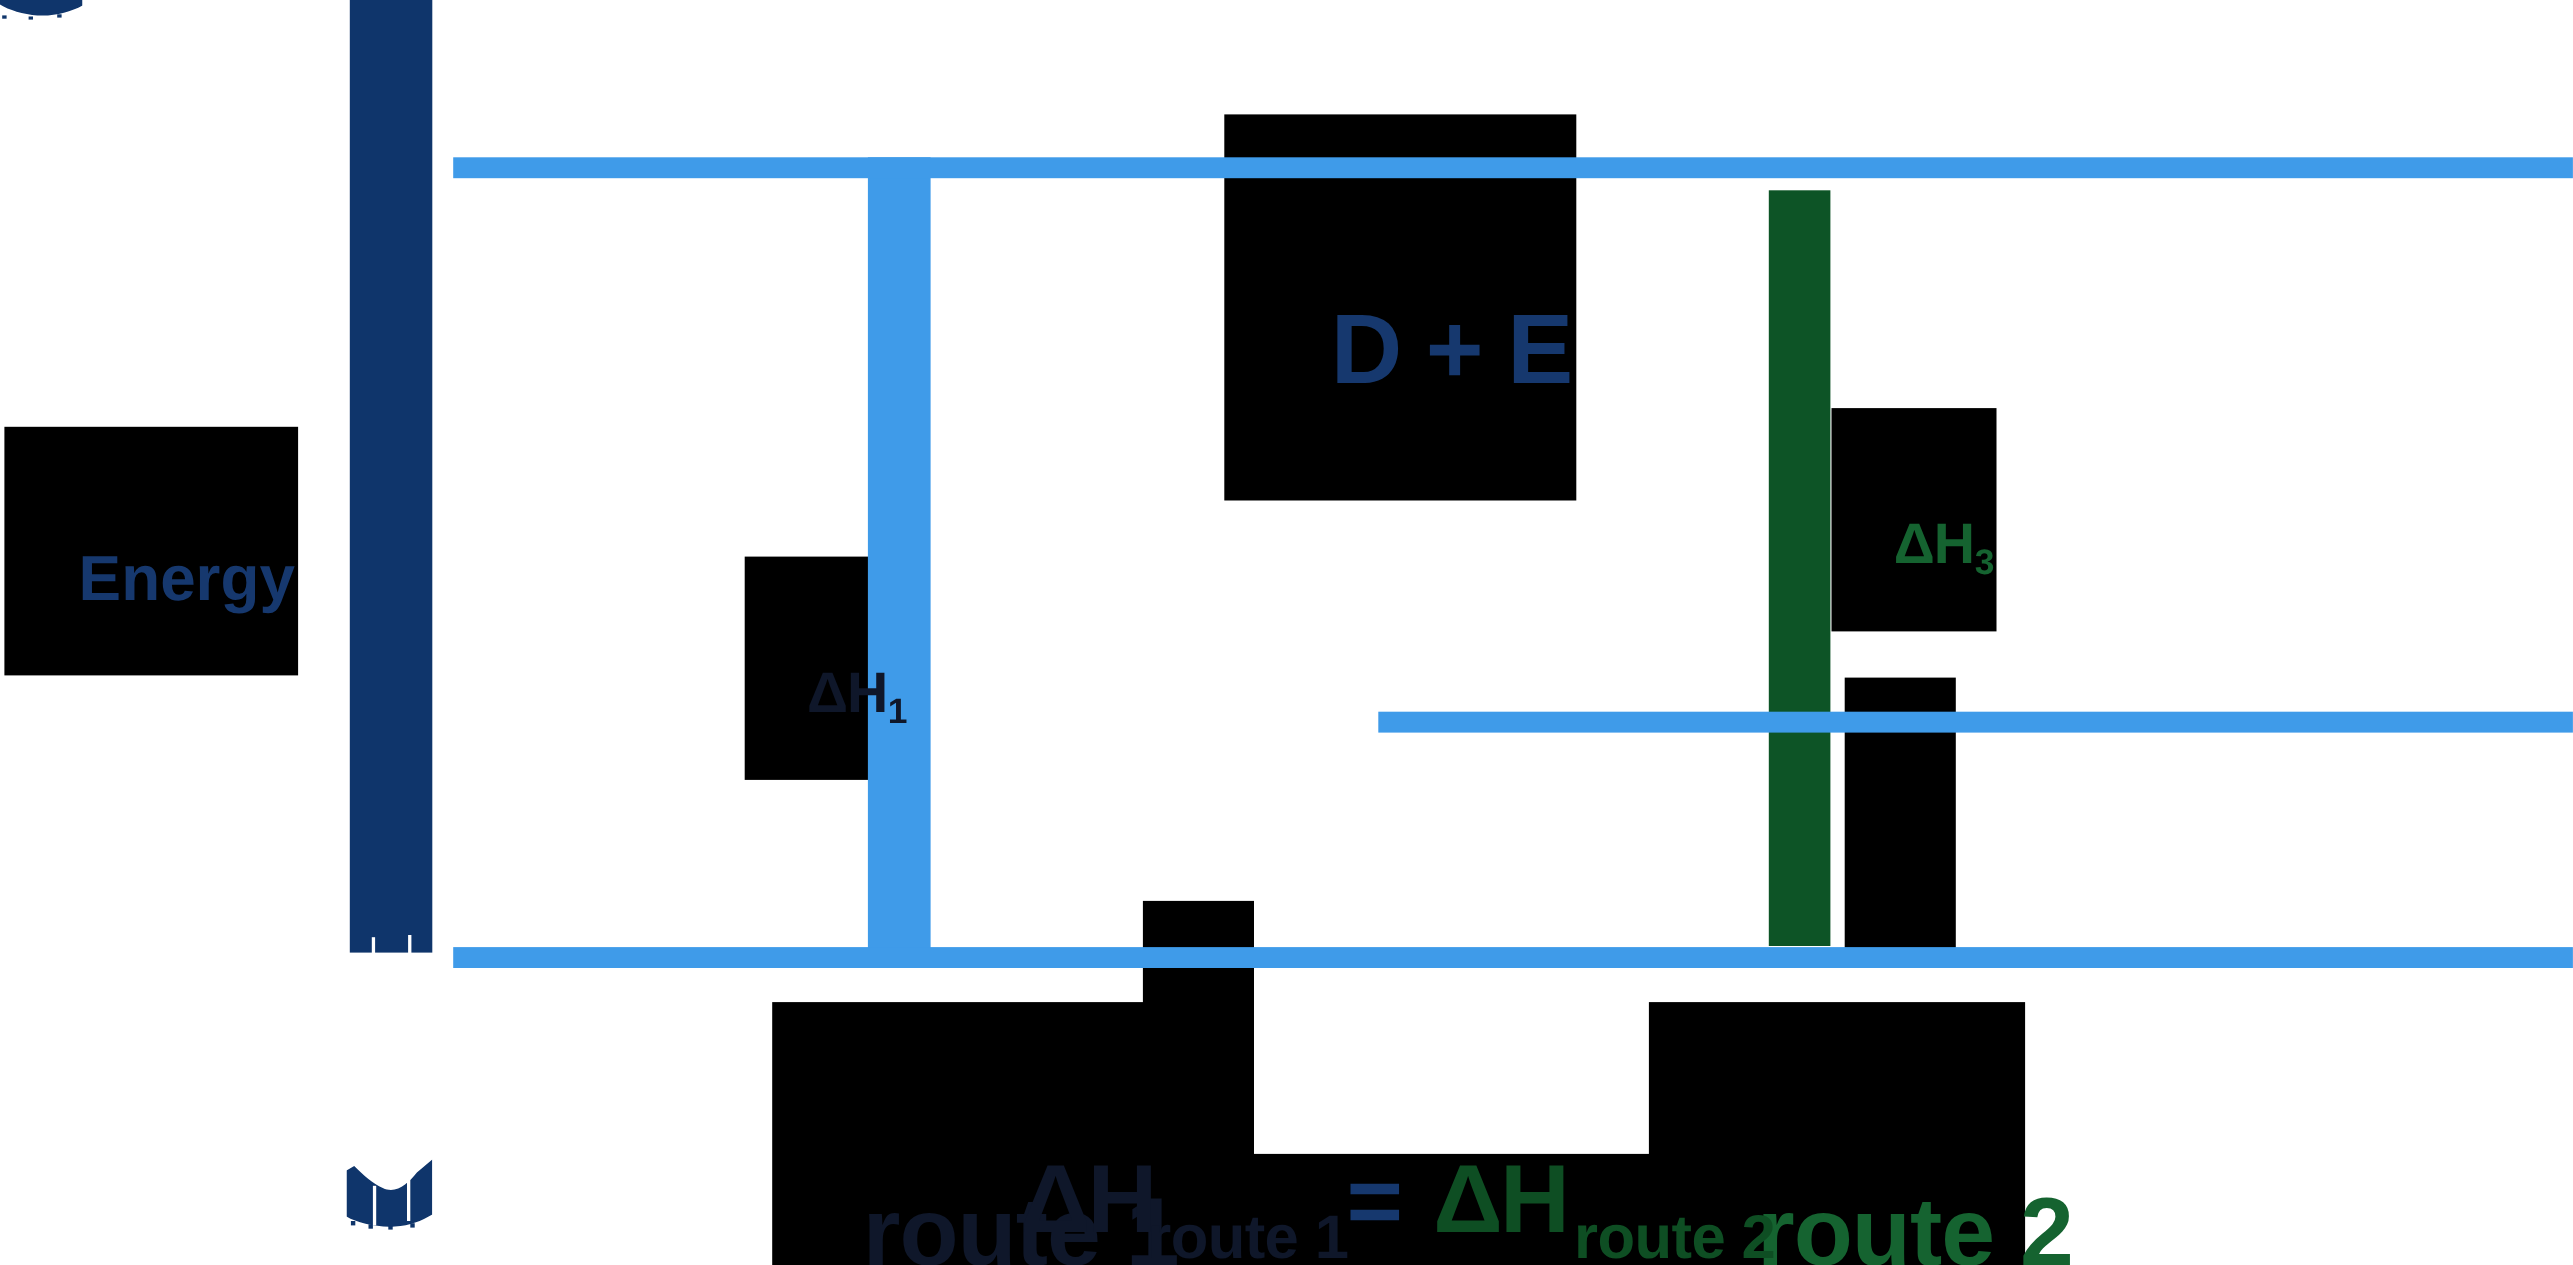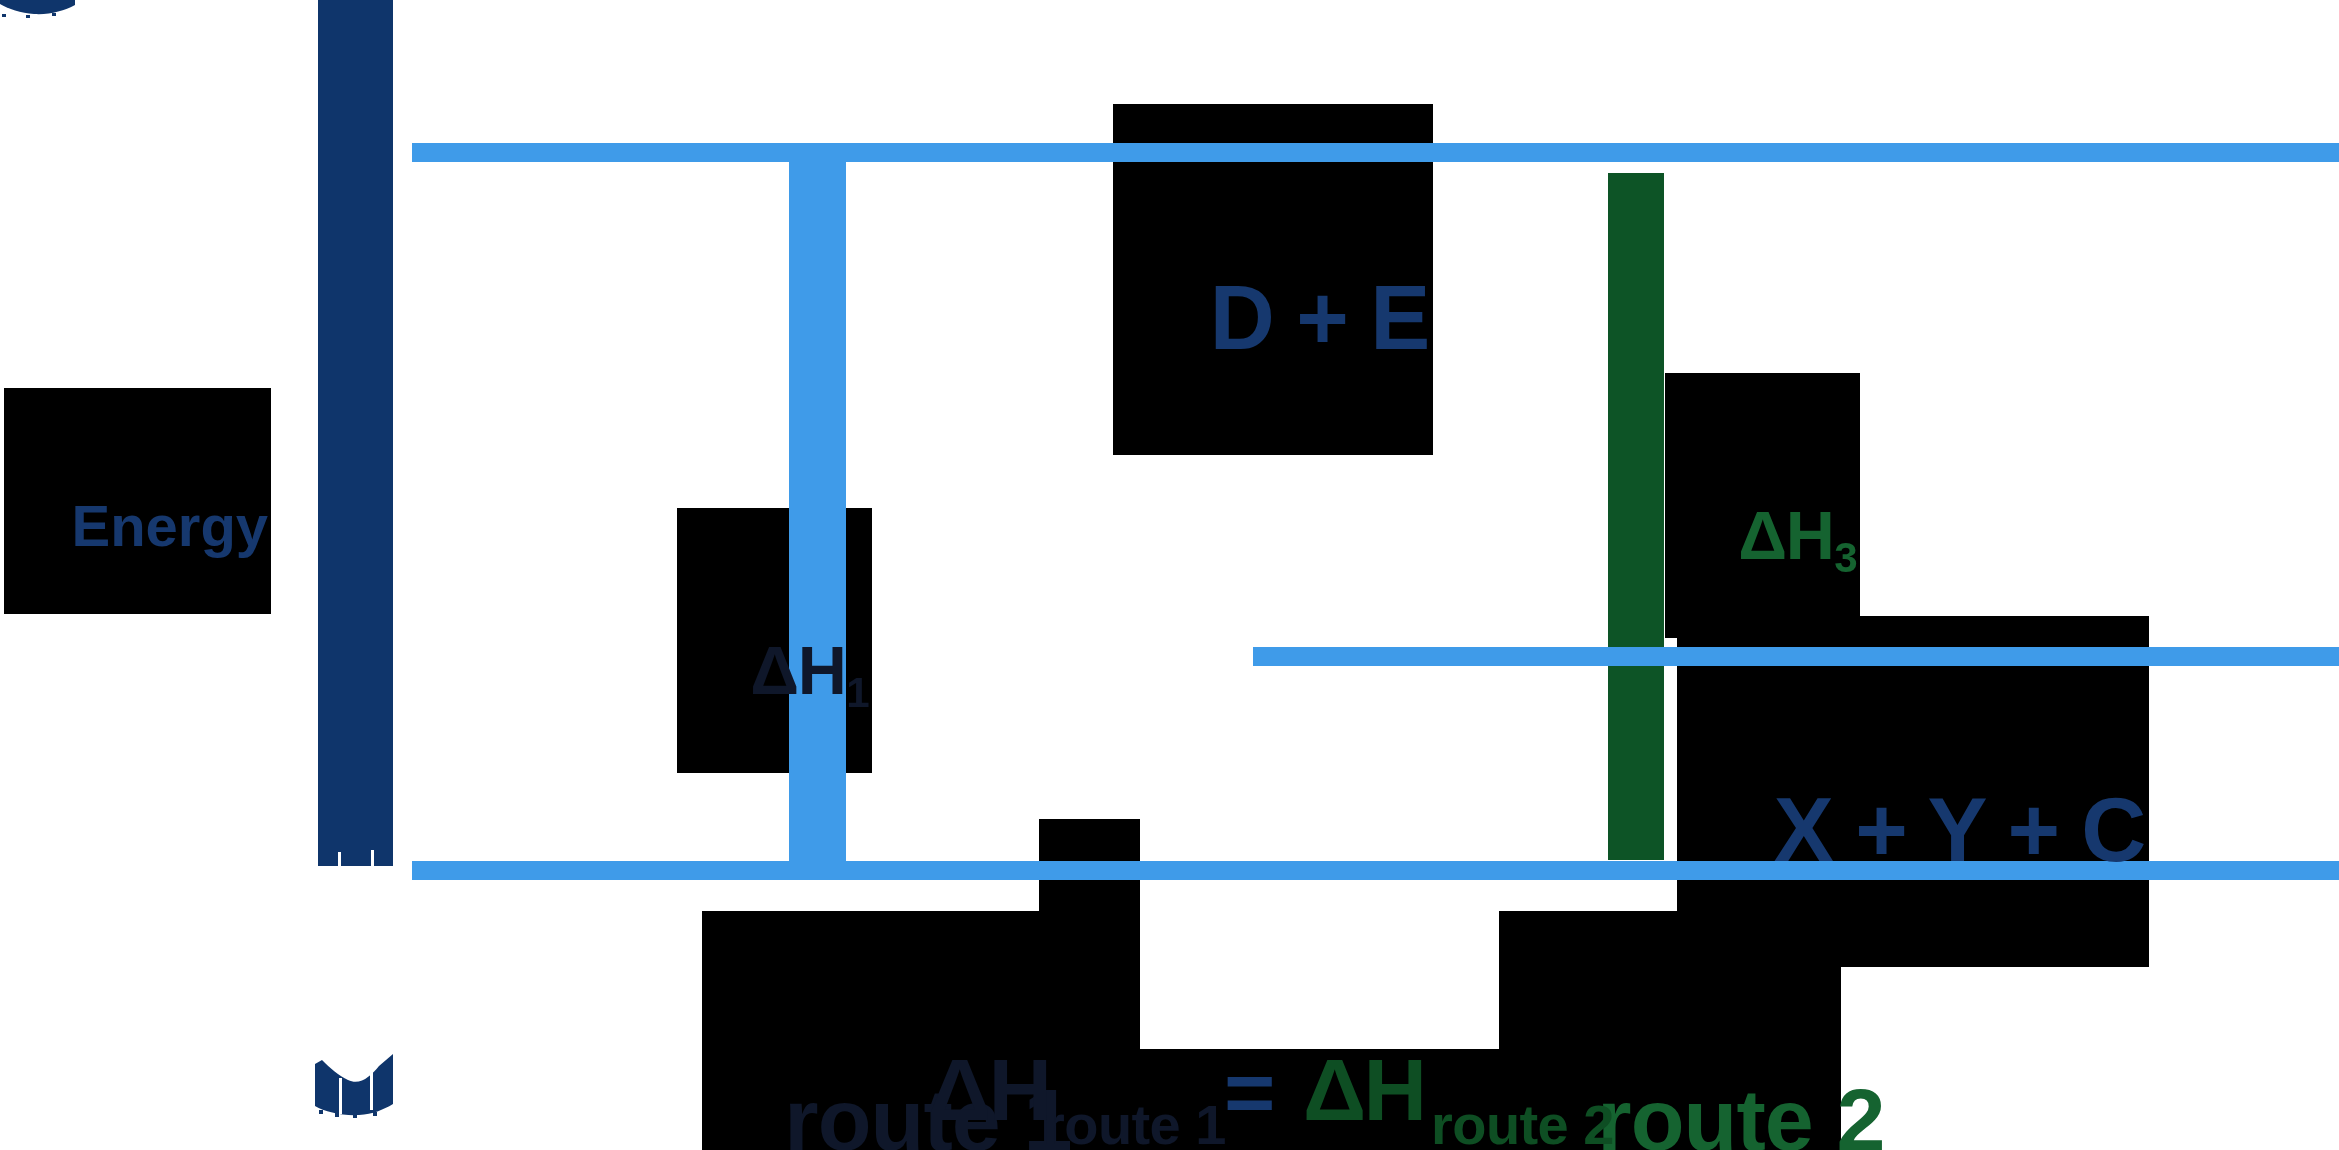--- a/index.html
+++ b/index.html
@@ -24,21 +24,21 @@
   .break-mark{position:absolute;left:315px;top:1052px;z-index:2;}
   
   .lbl{position:absolute;line-height:1;white-space:pre;text-align:center;}
   .lbl .txt{position:relative;z-index:3;display:inline-block;}
   .lbl .hl{position:absolute;left:-.05em;right:-.05em;top:.12em;bottom:-.02em;background:#000;z-index:1;}
   .big{font-size:90px;letter-spacing:-0.02em;}
   .navy{color:#16386E;}
   .blue{color:#0f172a;}
   .green{color:#156330;}
   .green-dk{color:#0E4E23;}
-  .dh{font-size:68px;letter-spacing:-0.02em;}
+  .dh{font-size:52px;letter-spacing:-0.02em;}
   .dh .sub{font-size:.62em;position:relative;top:.32em;margin-left:.02em;}
   .route{font-size:88px;letter-spacing:-0.01em;}
   .energy{font-size:58px;}
   
   .eq-box{position:absolute;left:926px;top:1049px;width:662px;height:101px;background:#000;z-index:1;}
   .eq-piece{position:absolute;z-index:3;line-height:1;white-space:pre;}
   .eq-base{font-size:88px;letter-spacing:-0.03em;}
   .eq-sub{font-size:56px;letter-spacing:-0.01em;}
   .eq-equals{font-size:88px;}
 </style>
@@ -87,21 +87,20 @@
   </div>
 
   
   <div class="lbl big navy" style="left:1117px;top:93px;">
     <span class="hl"></span>
     <span class="txt">D + E</span>
   </div>
 
   <div class="lbl big navy" style="left:1681px;top:605px;">
     <span class="hl"></span>
-    <span class="txt">X + Y + C</span>
   </div>
 
   <div class="lbl big navy" style="left:1043px;top:808px;">
     <span class="hl"></span>
   </div>
 
   
   <div class="lbl dh blue" style="left:680px;top:500px;">
     <span class="hl"></span>
     <span class="txt"><span>ΔH</span><span class="sub">1</span></span>

